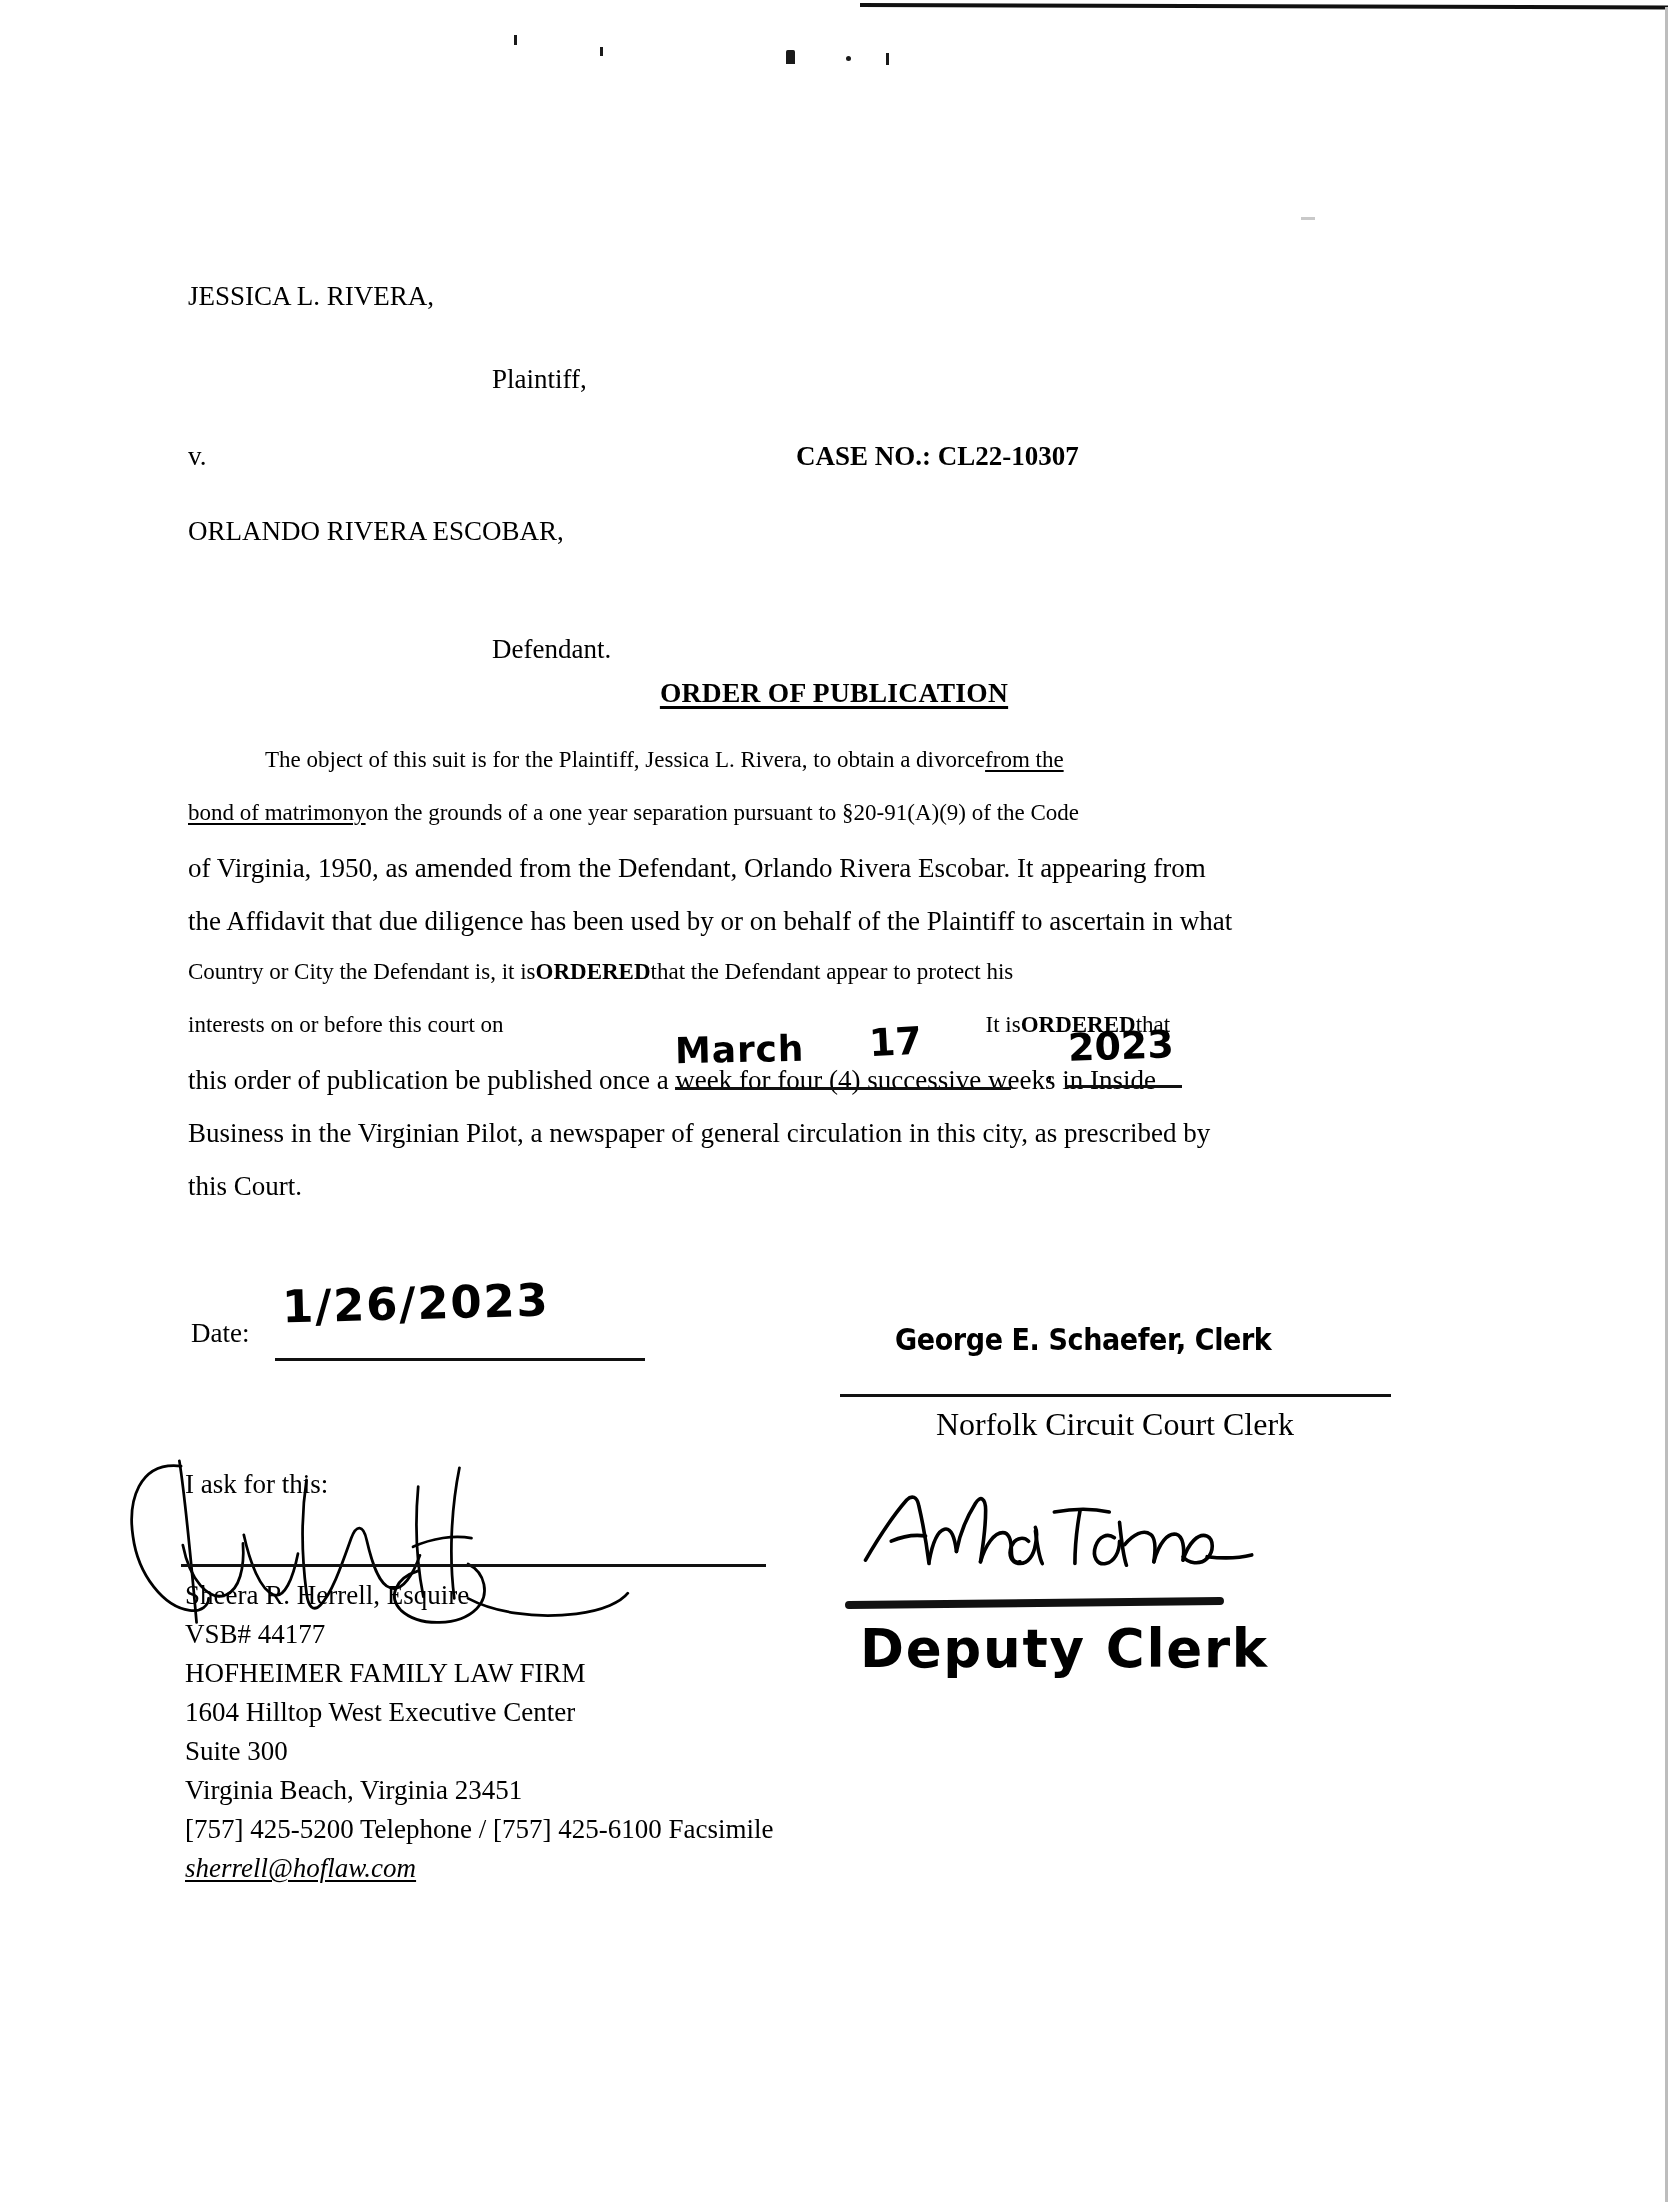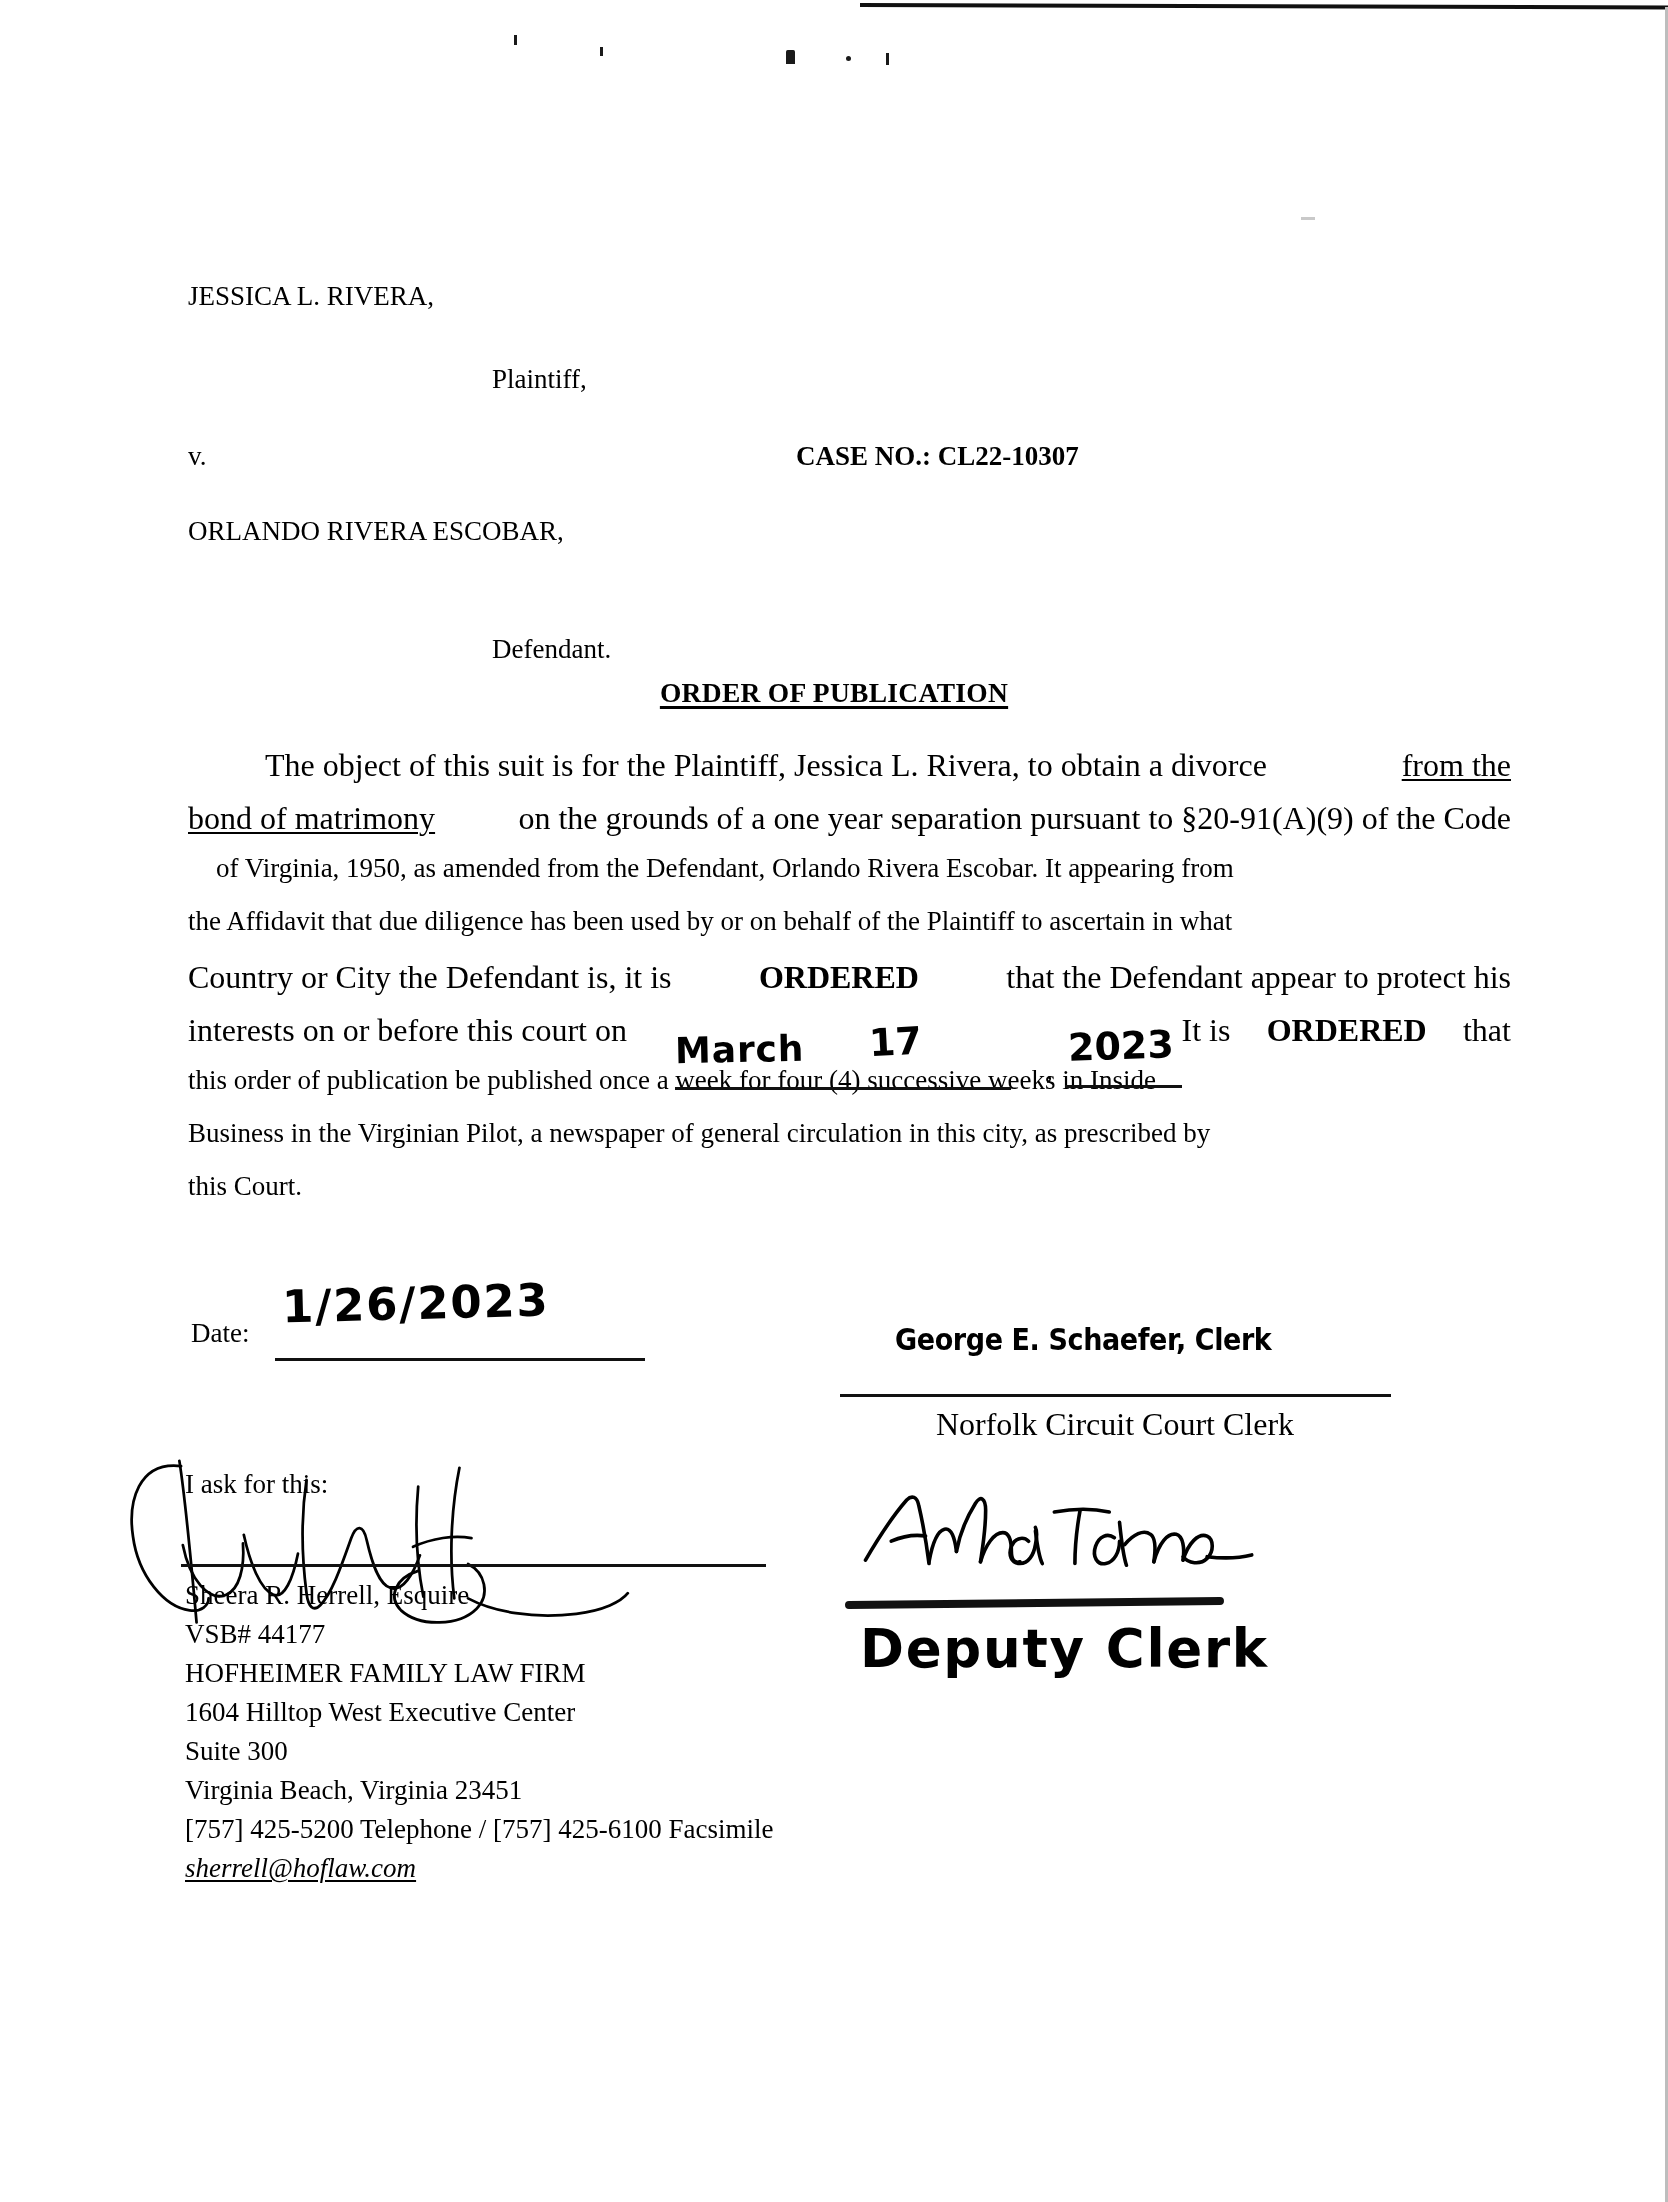--- a/index.html
+++ b/index.html
@@ -129,23 +129,22 @@
     display: flex;
     align-items: baseline;
   }
   .ln-indent { padding-left: 77px; }
   .u { text-decoration: underline; text-underline-offset: 3.4px; text-decoration-thickness: 1.7px; }
   .b { font-weight: bold; }
 
   
   .spread {
     display: flex;
-    justify-content: space-between;
     width: 100%;
-    font-size: 32px;
+    font-size: 23px;
   }
   .hw {
     font-family: "DejaVu Sans", sans-serif;
     font-weight: bold;
     color: #000;
   }
   .hw-month {
     position: absolute;
     left: 675px;
     top: 1029px;
@@ -347,21 +346,21 @@
     </div>
 
     <div class="body-line">
       <span class="spread">
         <span class="u">bond of matrimony</span>
         <span>on the grounds of a one year separation pursuant to §20-91(A)(9) of the Code</span>
       </span>
     </div>
 
     <div class="body-line">
-      <span style="width:100%;margin-left:28px;">of Virginia, 1950, as amended from the Defendant, Orlando Rivera Escobar.   It appearing from</span>
+      <span style="width:100%;">of Virginia, 1950, as amended from the Defendant, Orlando Rivera Escobar.   It appearing from</span>
     </div>
 
     <div class="body-line">
       <span style="width:100%;">the Affidavit that due diligence has been used by or on behalf of the Plaintiff to ascertain in what</span>
     </div>
 
     <div class="body-line">
       <span class="spread">
         <span>Country or City the Defendant is, it is</span>
         <span class="b">ORDERED</span>

